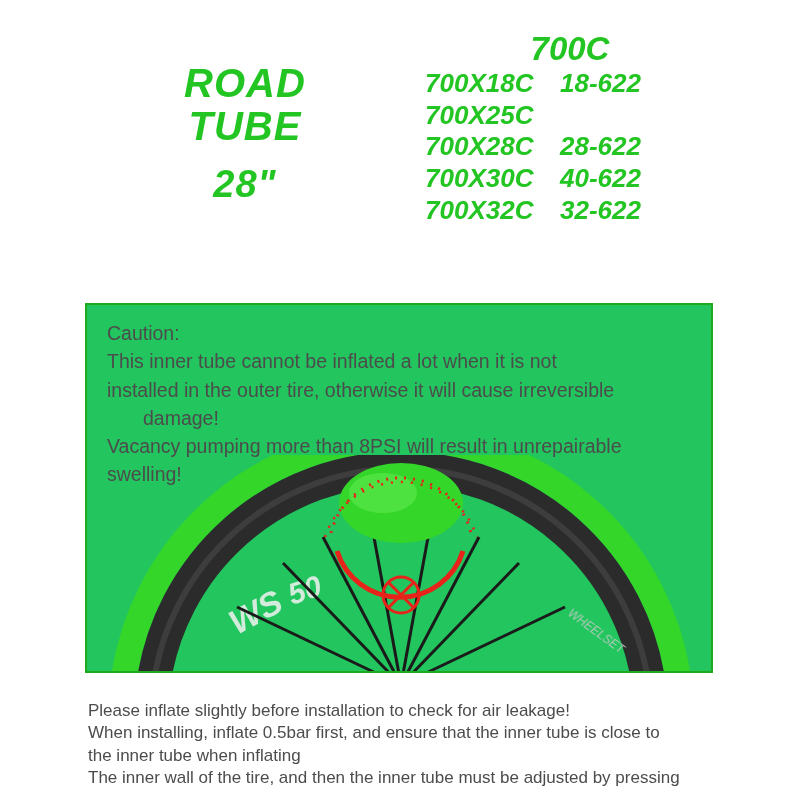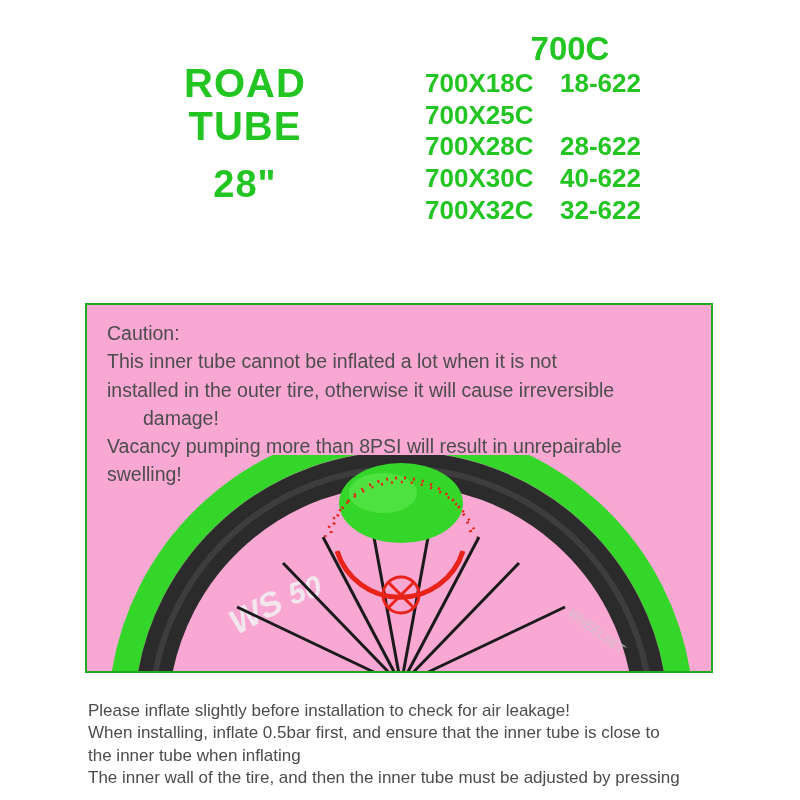--- a/index.html
+++ b/index.html
@@ -20,20 +20,21 @@
     height: 800px;
   }
 
   
   .header {
     position: absolute;
     left: 0;
     top: 0;
     width: 708px;
     height: 280px;
+    font-style: italic;
   }
   .title-block {
     position: absolute;
     left: 110px;
     top: 62px;
     width: 270px;
     text-align: center;
     color: #22c521;
     font-weight: bold;
     line-height: 1.08;
@@ -76,21 +77,21 @@
 
   
   .caution-panel {
     position: absolute;
     left: 85px;
     top: 303px;
     width: 628px;
     height: 370px;
     border: 2px solid #1faa1e;
     box-sizing: border-box;
-    background: #f9a8d4;
+    background: #22c55e;
     overflow: hidden;
   }
   .caution-text {
     position: absolute;
     left: 20px;
     top: 14px;
     width: 600px;
     color: #4c4c4c;
     font-size: 19.5px;
     line-height: 1.45;

